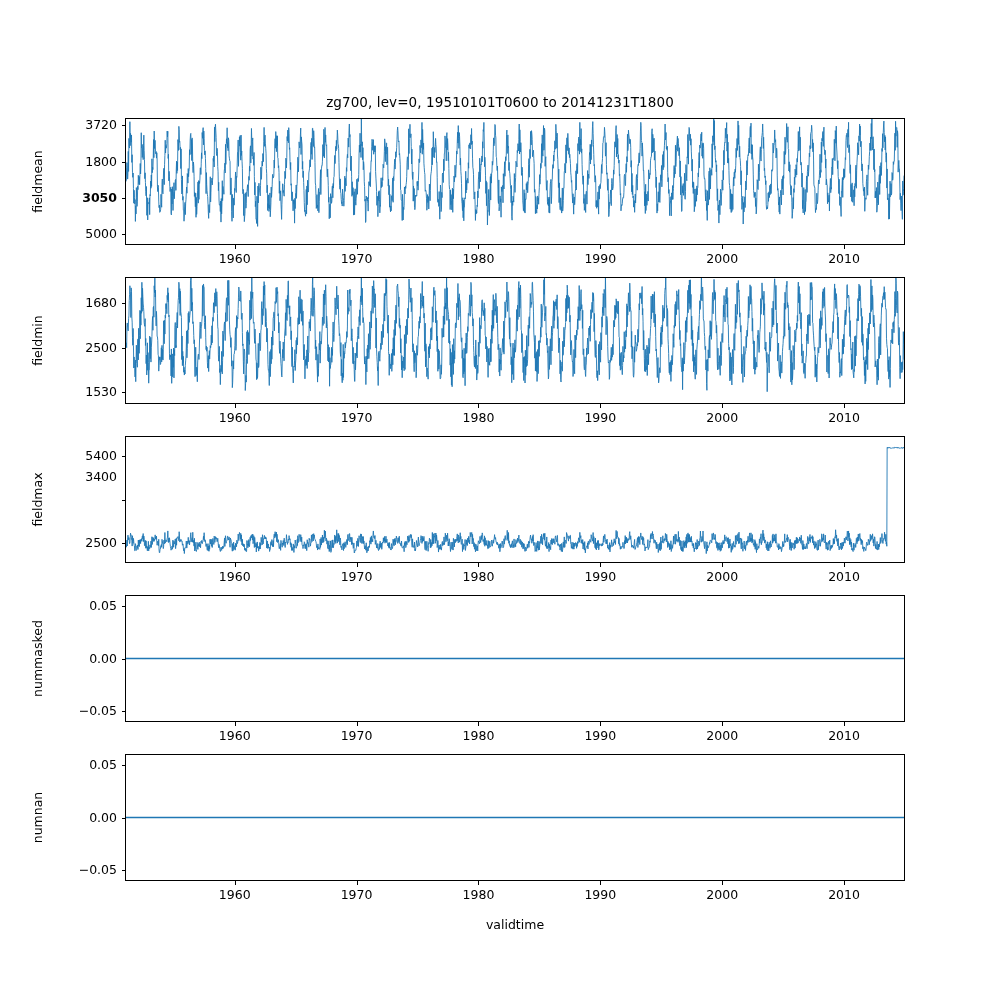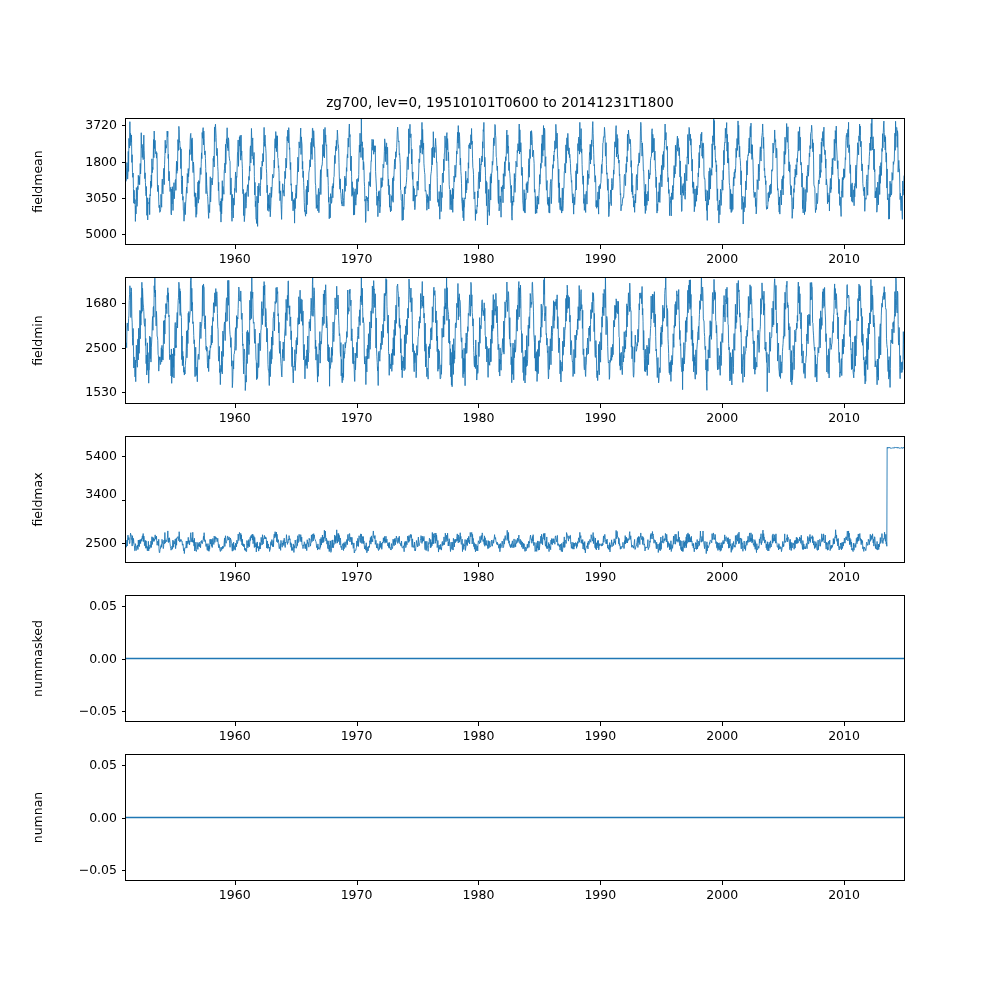--- a/index.html
+++ b/index.html
@@ -133,26 +133,27 @@
   </div>
 
   <div class="panel" style="left:125px; top:754px; width:780px; height:127px;">
     <div class="axes-frame">
       <svg class="plot-svg" viewBox="0 0 780 127" preserveAspectRatio="none">
           <path d="M0.00 63.50L780.00 63.50" fill="none" stroke="#1f77b4" stroke-width="1.5" stroke-linejoin="round" vector-effect="non-scaling-stroke"></path>
         </svg>
     </div>
   </div>
 
+  <div class="xlabel" style="left:125px; top:917px; width:780px;">validtime</div>
 
   <div id="decorations">
       <div class="ytick-mark" style="left: 121.5px; top: 234.114px;"></div>
       <div class="ytick" style="left: 39px; width: 78px; top: 226.114px;">5000</div>
       <div class="ytick-mark" style="left: 121.5px; top: 197.829px;"></div>
-      <div class="ytick" style="left: 39px; width: 78px; top: 189.829px;">3050</div>
+      <div class="ytick" style="left: 39px; width: 78px; top: 189.829px; font-weight: bold;">3050</div>
       <div class="ytick-mark" style="left: 121.5px; top: 161.543px;"></div>
       <div class="ytick" style="left: 39px; width: 78px; top: 153.543px;">1800</div>
       <div class="ytick-mark" style="left: 121.5px; top: 125.257px;"></div>
       <div class="ytick" style="left: 39px; width: 78px; top: 117.257px;">3720</div>
       <div class="xtick-mark" style="left: 234.688px; top: 245px;"></div>
       <div class="xtick" style="left: 204.688px; width: 60px; top: 251px;">1960</div>
       <div class="xtick-mark" style="left: 356.562px; top: 245px;"></div>
       <div class="xtick" style="left: 326.562px; width: 60px; top: 251px;">1970</div>
       <div class="xtick-mark" style="left: 478.438px; top: 245px;"></div>
       <div class="xtick" style="left: 448.438px; width: 60px; top: 251px;">1980</div>
@@ -178,21 +179,21 @@
       <div class="xtick-mark" style="left: 600.312px; top: 404px;"></div>
       <div class="xtick" style="left: 570.312px; width: 60px; top: 410px;">1990</div>
       <div class="xtick-mark" style="left: 722.188px; top: 404px;"></div>
       <div class="xtick" style="left: 692.188px; width: 60px; top: 410px;">2000</div>
       <div class="xtick-mark" style="left: 844.062px; top: 404px;"></div>
       <div class="xtick" style="left: 814.062px; width: 60px; top: 410px;">2010</div>
       <div class="ylabel" style="width: 127px; text-align: center; left: 29px; top: 332.5px; transform: translateX(-55.5px) rotate(-90deg);">fieldmin</div>
       <div class="ytick-mark" style="left: 121.5px; top: 543.293px;"></div>
       <div class="ytick" style="left: 39px; width: 78px; top: 535.293px;">2500</div>
       <div class="ytick-mark" style="left: 121.5px; top: 499.5px;"></div>
-      <div class="ytick" style="left: 39px; width: 78px; top: 486px;">3400</div>
+      <div class="ytick" style="left: 39px; width: 78px; top: 469px;">3400</div>
       <div class="ytick-mark" style="left: 121.5px; top: 455.707px;"></div>
       <div class="ytick" style="left: 39px; width: 78px; top: 447.707px;">5400</div>
       <div class="xtick-mark" style="left: 234.688px; top: 563px;"></div>
       <div class="xtick" style="left: 204.688px; width: 60px; top: 569px;">1960</div>
       <div class="xtick-mark" style="left: 356.562px; top: 563px;"></div>
       <div class="xtick" style="left: 326.562px; width: 60px; top: 569px;">1970</div>
       <div class="xtick-mark" style="left: 478.438px; top: 563px;"></div>
       <div class="xtick" style="left: 448.438px; width: 60px; top: 569px;">1980</div>
       <div class="xtick-mark" style="left: 600.312px; top: 563px;"></div>
       <div class="xtick" style="left: 570.312px; width: 60px; top: 569px;">1990</div>

